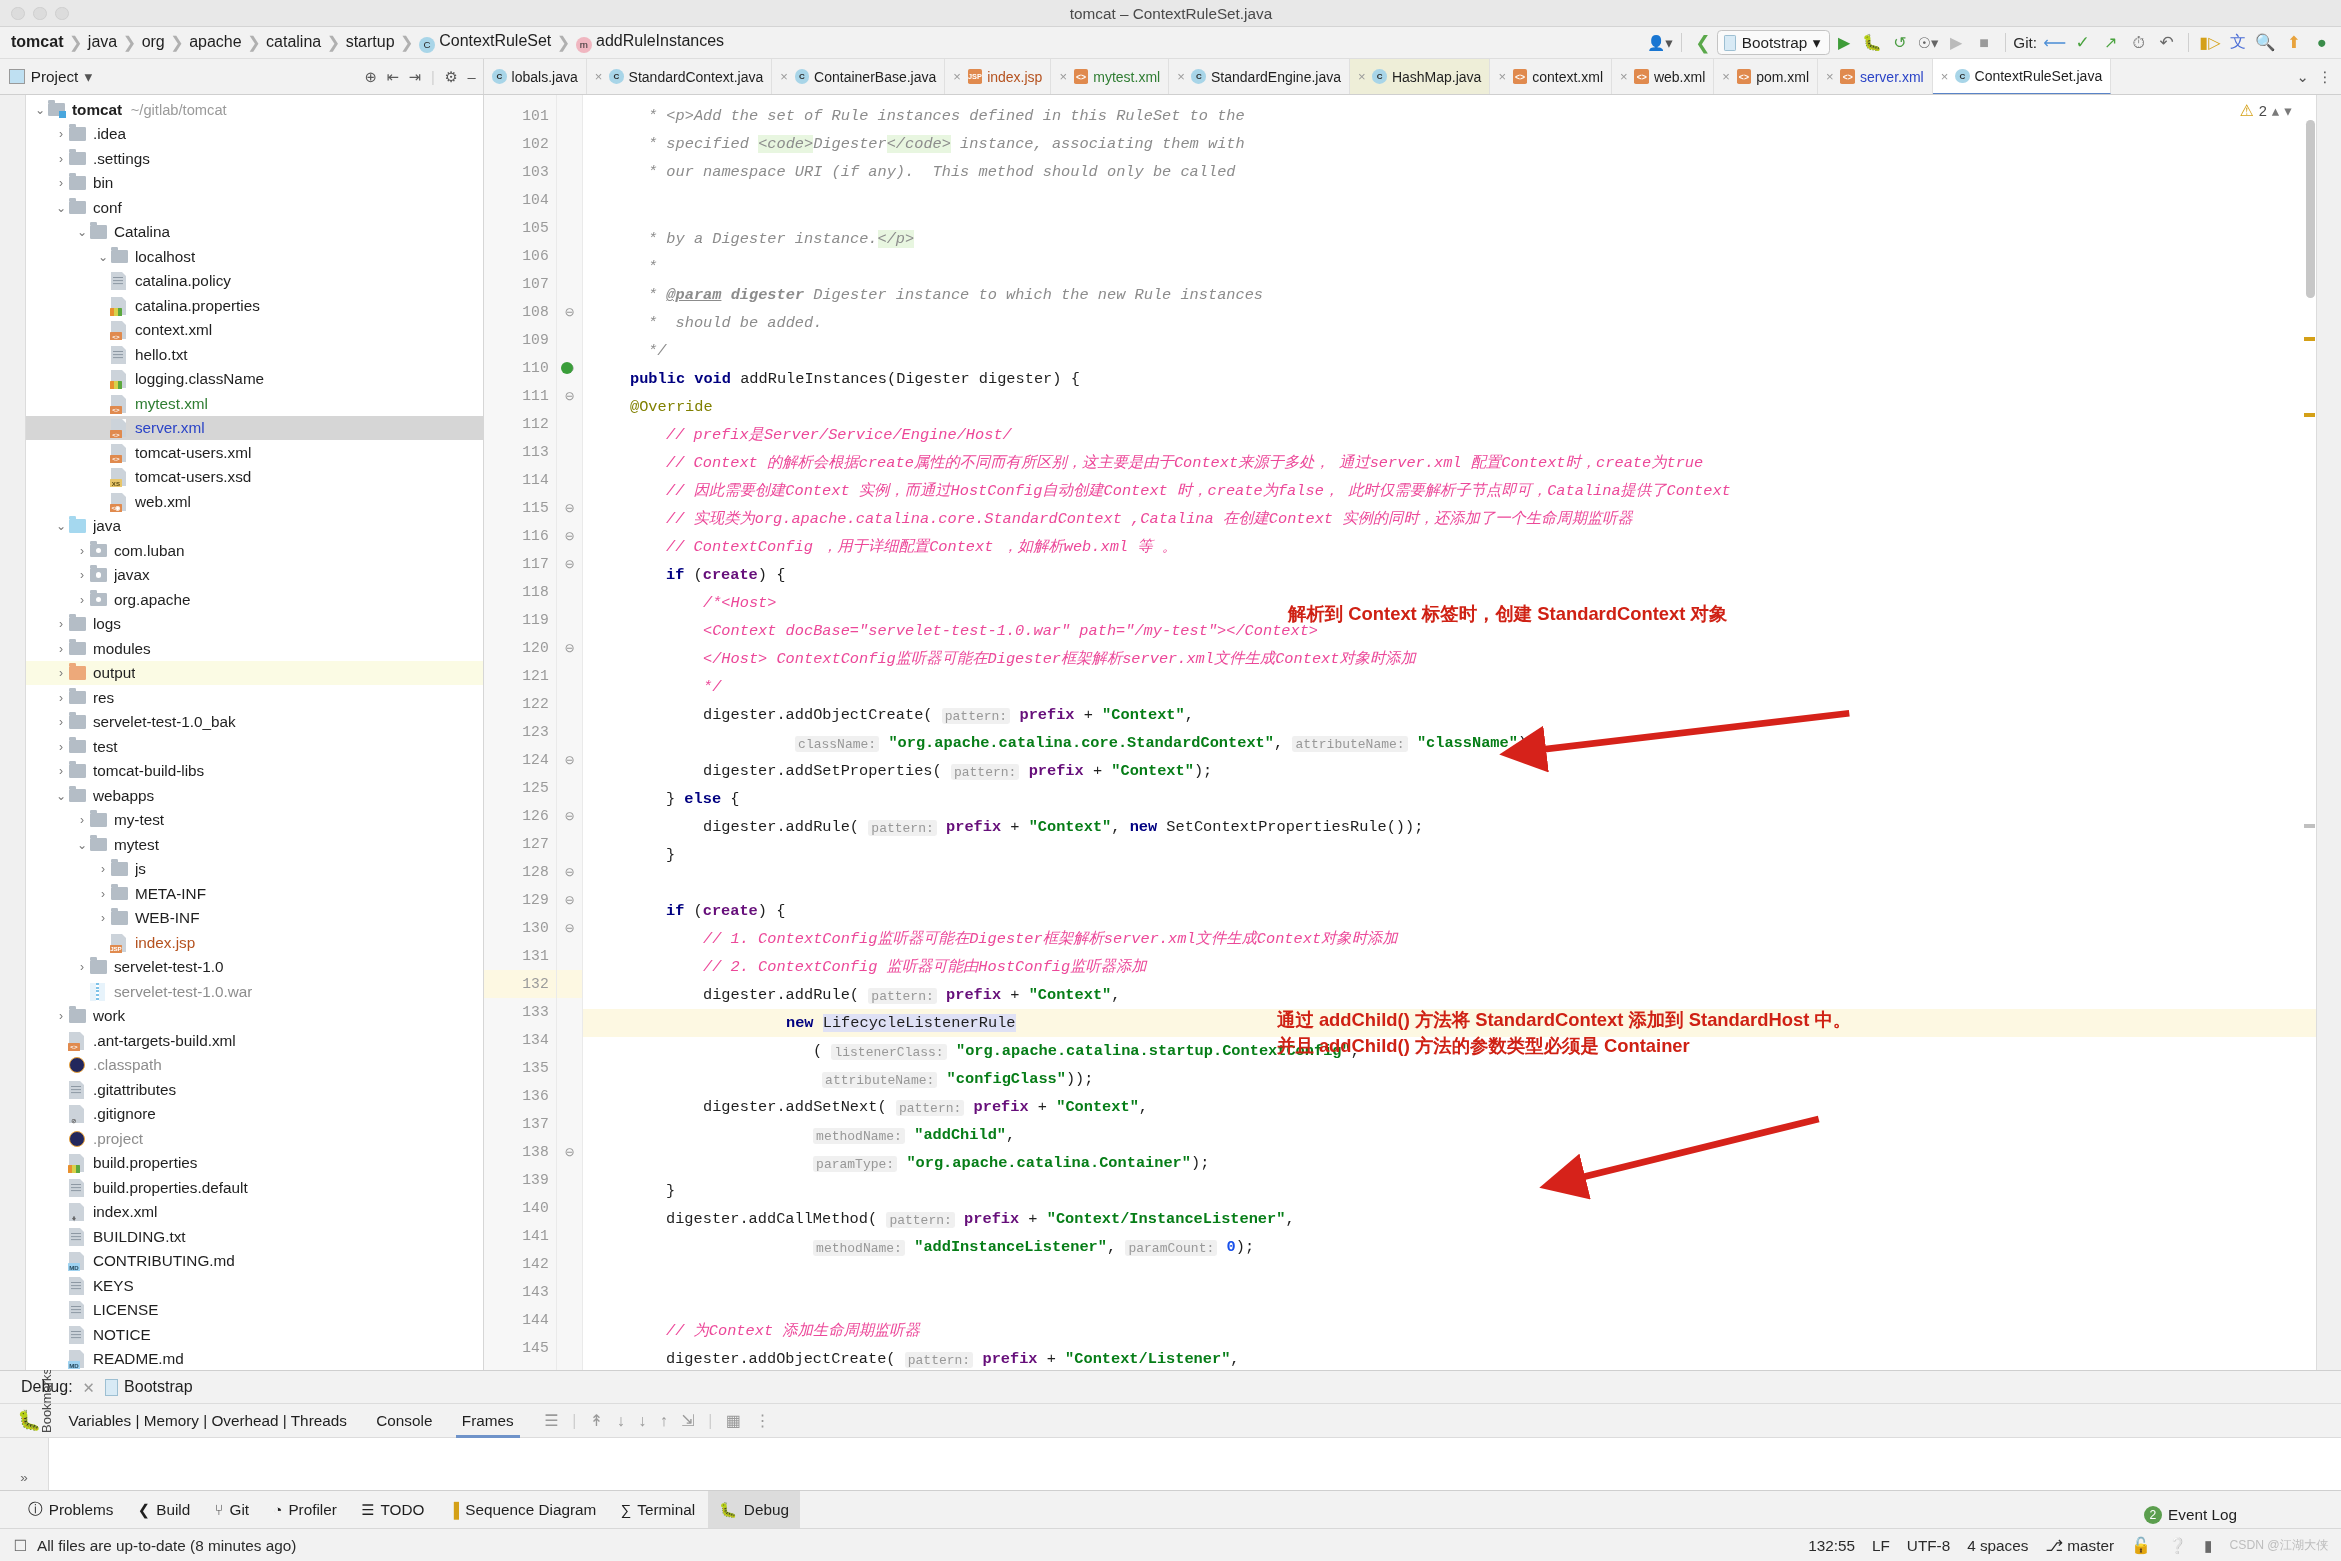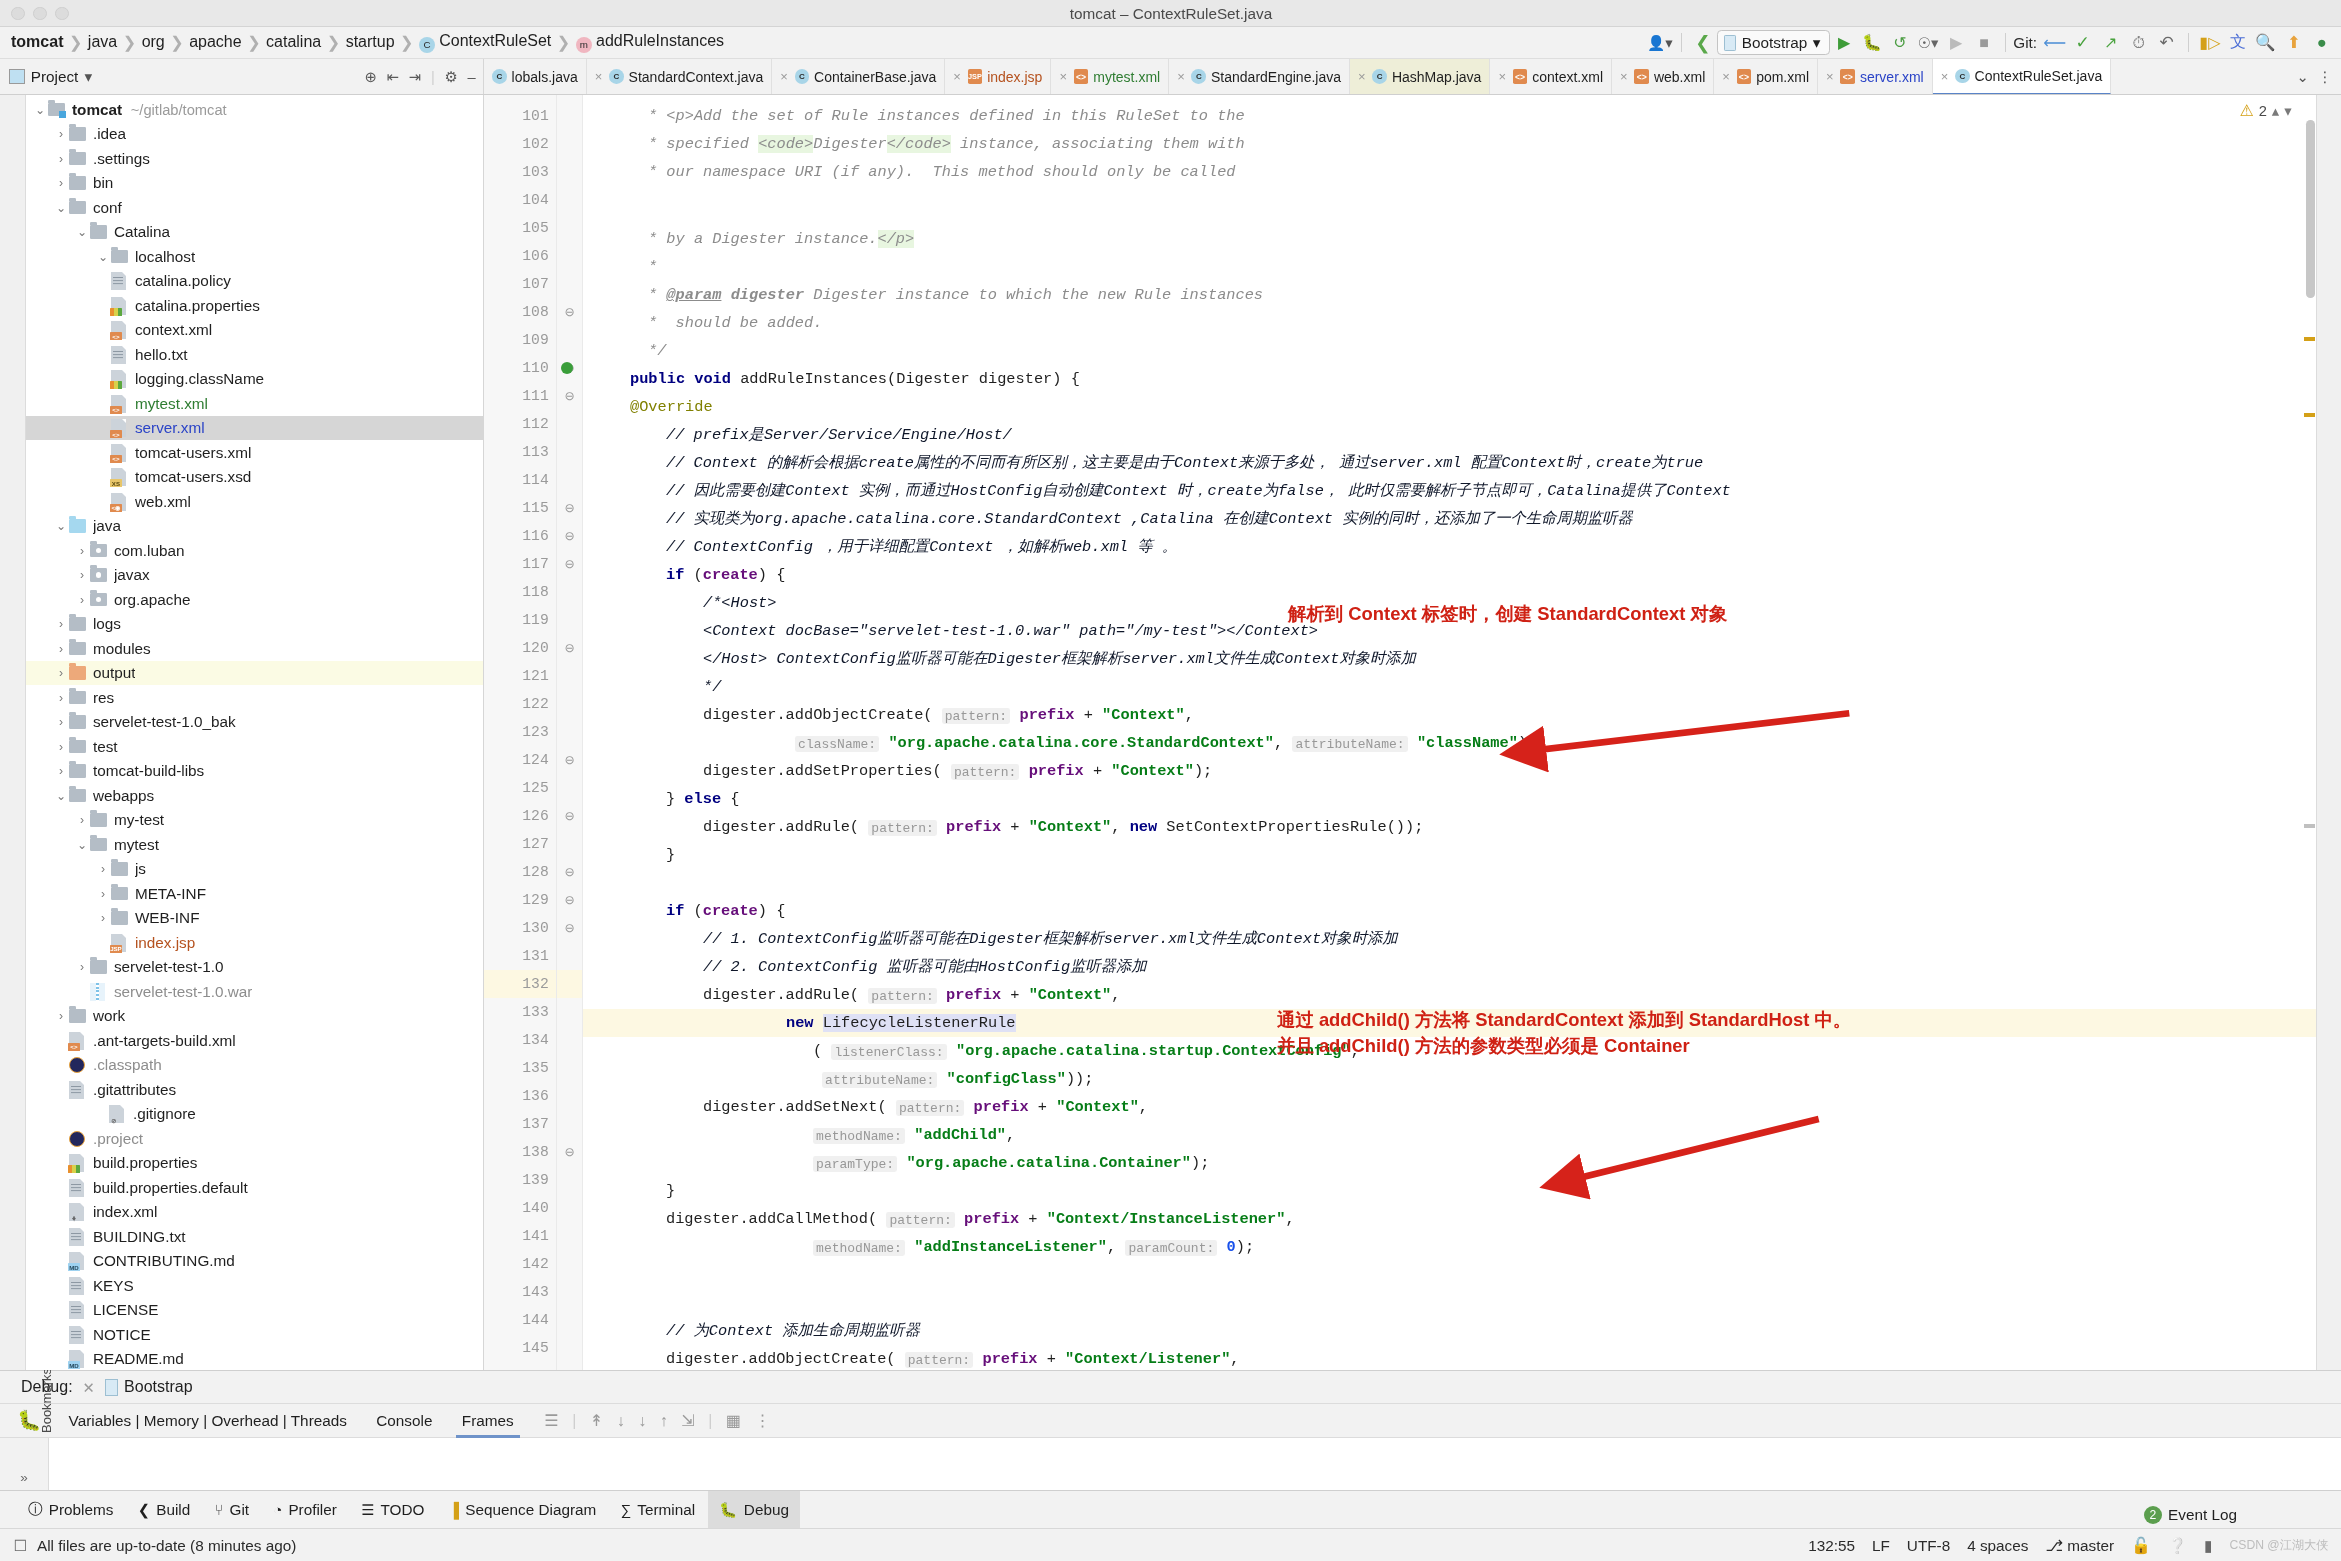--- a/index.html
+++ b/index.html
@@ -122,21 +122,21 @@
                 font-family:"Liberation Mono", monospace; }
   .fold { width:26px; flex:none; background:#f7f7f7; border-right:0.6px solid #eaeaea; padding-top:7.3px;}
   .fold div { height:28px; line-height:28px; text-align:center; font-size:12.2px; color:#9a9a9a; }
   .code { flex:1 1 auto; padding-top:7.3px; position:relative; overflow:hidden;
           font-family:"Liberation Mono", monospace; font-size:15.3px; }
   .cl { height:28px; line-height:28px; white-space:pre; padding-left:9.8px; }
   .cl.hi { background:#fdf8e2; }
   .kw { color:#000080; font-weight:bold; }
   .kw2 { color:#660e7a; font-weight:bold; }
   .str { color:#067d17; font-weight:bold; }
-  .cm  { color:#0f172a; font-style:italic; }
+  .cm  { color:#ec4899; font-style:italic; }
   .cmj { color:#8c8c8c; font-style:italic; }
   .ann { color:#808000; }
   .num { color:#1750eb; font-weight:bold; }
   .hint { background:#f0f0f0; color:#989898; font-size:13px; padding:0.6px 3.1px; border-radius:2.4px; }
   .hlbox { background:#dfe1f5; }
   .gsel { background:#e8f6e0; }
 
   .bp { position:absolute; width:12.2px; height:12.2px; border-radius:50%; background:#3a9e3a; }
   .anntext { position:absolute; color:#cf2114; font-size:18.4px; font-weight:bold;
              font-family:"Liberation Sans", sans-serif; white-space:nowrap; line-height:1.32; }
@@ -651,21 +651,21 @@
         </div>
         <div class="row" style="padding-left: 27px;">
           <span class="arrow none">&nbsp;</span>
           <span class="ficon" style="display: flex; align-items: center;">
             <span class="fl">
               <span class="lines"></span>
             </span>
           </span>
           <span class="lbl">.gitattributes</span>
         </div>
-        <div class="row" style="padding-left: 27px; margin-left: 40px;">
+        <div class="row" style="padding-left: 27px;">
           <span class="arrow none">&nbsp;</span>
           <span class="ficon" style="display: flex; align-items: center;">
             <span class="fl">
               <span class="tag" style="background:transparent;color:#6a6a6a">⊘</span>
             </span>
           </span>
           <span class="lbl">.gitignore</span>
         </div>
         <div class="row" style="padding-left: 27px;">
           <span class="arrow none">&nbsp;</span>

